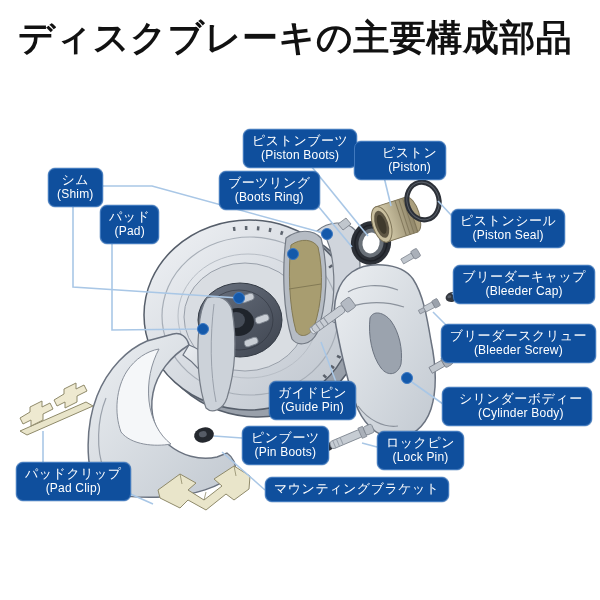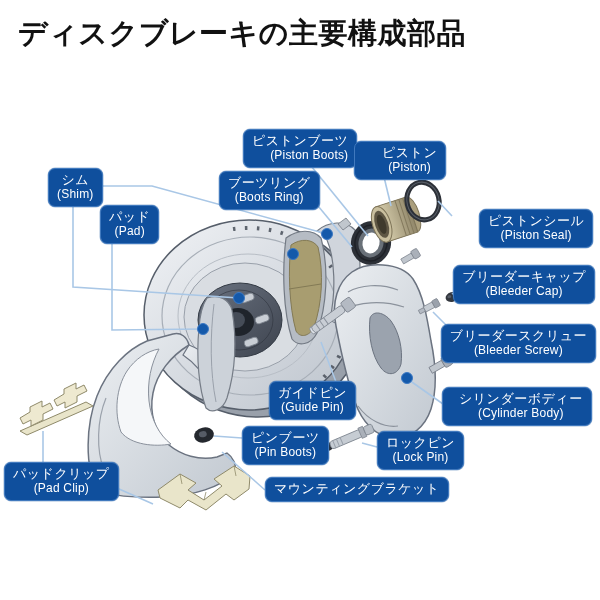--- a/index.html
+++ b/index.html
@@ -1,18 +1,18 @@
 <!DOCTYPE html>
 <html><head>
 <meta charset="utf-8">
 <style>
   html,body{margin:0;padding:0;background:#fff;}
   .stage{position:relative;width:600px;height:600px;background:#ffffff;overflow:hidden;
          font-family:"Liberation Sans","DejaVu Sans",sans-serif;}
-  .title{position:absolute;left:18px;top:14px;margin:0;font-size:29px;font-weight:bold;
+  .title{position:absolute;left:18px;top:14px;margin:0;font-size:36px;font-weight:bold;
          color:#111111;letter-spacing:0.5px;white-space:nowrap;}
   .diagram-svg{position:absolute;left:0;top:0;}
   .lbl{position:absolute;background:#0f4f9d;border:1px solid #4079be;border-radius:7px;
        color:#ffffff;padding:3px 8px 4px 8px;text-align:center;white-space:nowrap;
        box-shadow:0 0 0 0.5px rgba(15,79,157,.4);}
   .lbl .jp{display:block;font-size:13px;line-height:1.25;letter-spacing:0.5px;}
   .lbl .en{display:block;font-size:12px;line-height:1.15;letter-spacing:0.2px;}
 </style>
 </head>
 <body>
@@ -212,33 +212,33 @@
   </svg>
 
   <div class="lbl" style="left:48px;top:168px;border-radius:7px;">
     <span class="jp">シム</span>
     <span class="en">(Shim)</span>
   </div>
   <div class="lbl" style="left:100px;top:205px;">
     <span class="jp">パッド</span>
     <span class="en">(Pad)</span>
   </div>
-  <div class="lbl" style="left:243px;top:129px;text-align:right;">
+  <div class="lbl" style="left:243px;top:129px;">
     <span class="jp">ピストンブーツ</span>
     <span class="en">(Piston Boots)</span>
   </div>
   <div class="lbl" style="left:219px;top:171px;">
     <span class="jp">ブーツリング</span>
     <span class="en">(Boots Ring)</span>
   </div>
   <div class="lbl" style="left:354px;top:141px;padding-left:27px;">
     <span class="jp">ピストン</span>
     <span class="en">(Piston)</span>
   </div>
-  <div class="lbl" style="left:451px;top:209px;margin-left:28px;">
+  <div class="lbl" style="left:451px;top:209px;">
     <span class="jp">ピストンシール</span>
     <span class="en">(Piston Seal)</span>
   </div>
   <div class="lbl" style="right:5px;top:265px;">
     <span class="jp">ブリーダーキャップ</span>
     <span class="en">(Bleeder Cap)</span>
   </div>
   <div class="lbl" style="right:4px;top:324px;">
     <span class="jp">ブリーダースクリュー</span>
     <span class="en">(Bleeder Screw)</span>
@@ -252,21 +252,21 @@
     <span class="en">(Guide Pin)</span>
   </div>
   <div class="lbl" style="left:242px;top:426px;">
     <span class="jp">ピンブーツ</span>
     <span class="en">(Pin Boots)</span>
   </div>
   <div class="lbl" style="left:377px;top:431px;">
     <span class="jp">ロックピン</span>
     <span class="en">(Lock Pin)</span>
   </div>
-  <div class="lbl" style="left:4px;top:462px;">
+  <div class="lbl" style="left:16px;top:462px;">
     <span class="jp">パッドクリップ</span>
     <span class="en">(Pad Clip)</span>
   </div>
   <div class="lbl" style="left:265px;top:477px;">
     <span class="jp">マウンティングブラケット</span>
   </div>
 
 </div>
 
 </body></html>

